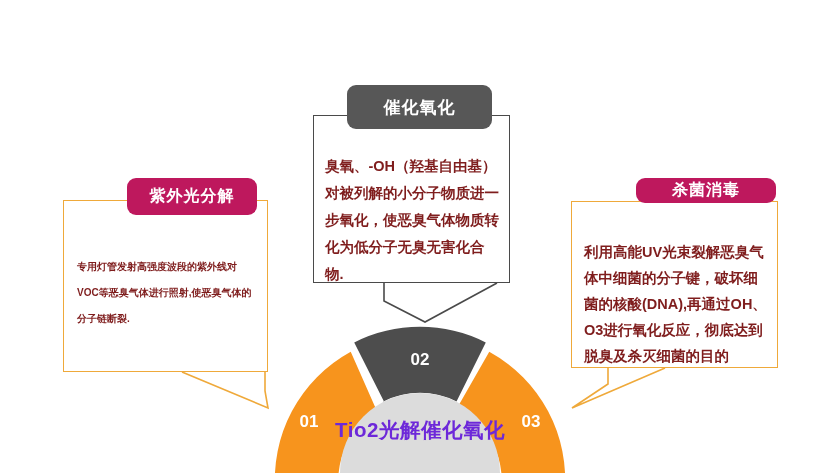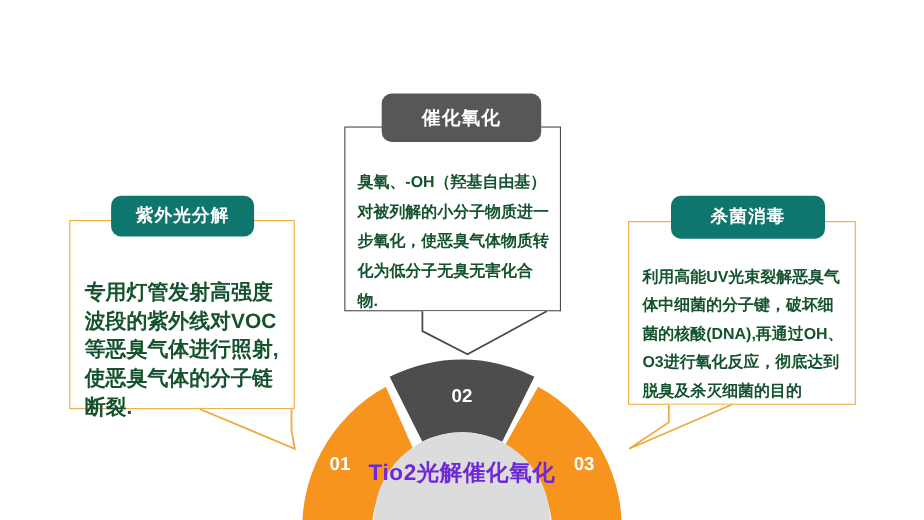--- a/index.html
+++ b/index.html
@@ -47,30 +47,31 @@
     border-radius: 9px;
     display: flex;
     align-items: center;
     justify-content: center;
     color: #ffffff;
     font-weight: bold;
     letter-spacing: 1px;
     z-index: 4;
   }
   .bubble.orange .bubble-head {
-    background: #0f766e;
+    background: #be185d;
+    margin-left: 26px;
   }
   .bubble.gray .bubble-head {
     background: #575757;
   }
 
   .bubble-text {
     position: absolute;
     box-sizing: border-box;
-    color: #14532d;
+    color: #7f1d1d;
     font-weight: bold;
     z-index: 3;
   }
 
   .tail-svg {
     position: absolute;
     overflow: visible;
     z-index: 5;
     pointer-events: none;
   }
@@ -86,21 +87,21 @@
     left: 38px;
     top: -22px;
     width: 130px;
     height: 37px;
     font-size: 16px;
   }
   #bubble-uv .bubble-text {
     left: 14px;
     top: 54px;
     width: 180px;
-    font-size: 19px;
+    font-size: 10px;
     line-height: 26px;
   }
 
   #bubble-cat {
     left: 313px;
     top: 115px;
     width: 197px;
     height: 168px;
   }
   #bubble-cat .bubble-head {
@@ -121,21 +122,21 @@
   #bubble-dis {
     left: 571px;
     top: 201px;
     width: 207px;
     height: 167px;
   }
   #bubble-dis .bubble-head {
     left: 39px;
     top: -23px;
     width: 140px;
-    height: 39px;
+    height: 25px;
     font-size: 16px;
   }
   #bubble-dis .bubble-text {
     left: 13px;
     top: 38px;
     width: 185px;
     font-size: 14.5px;
     line-height: 26px;
   }
 

